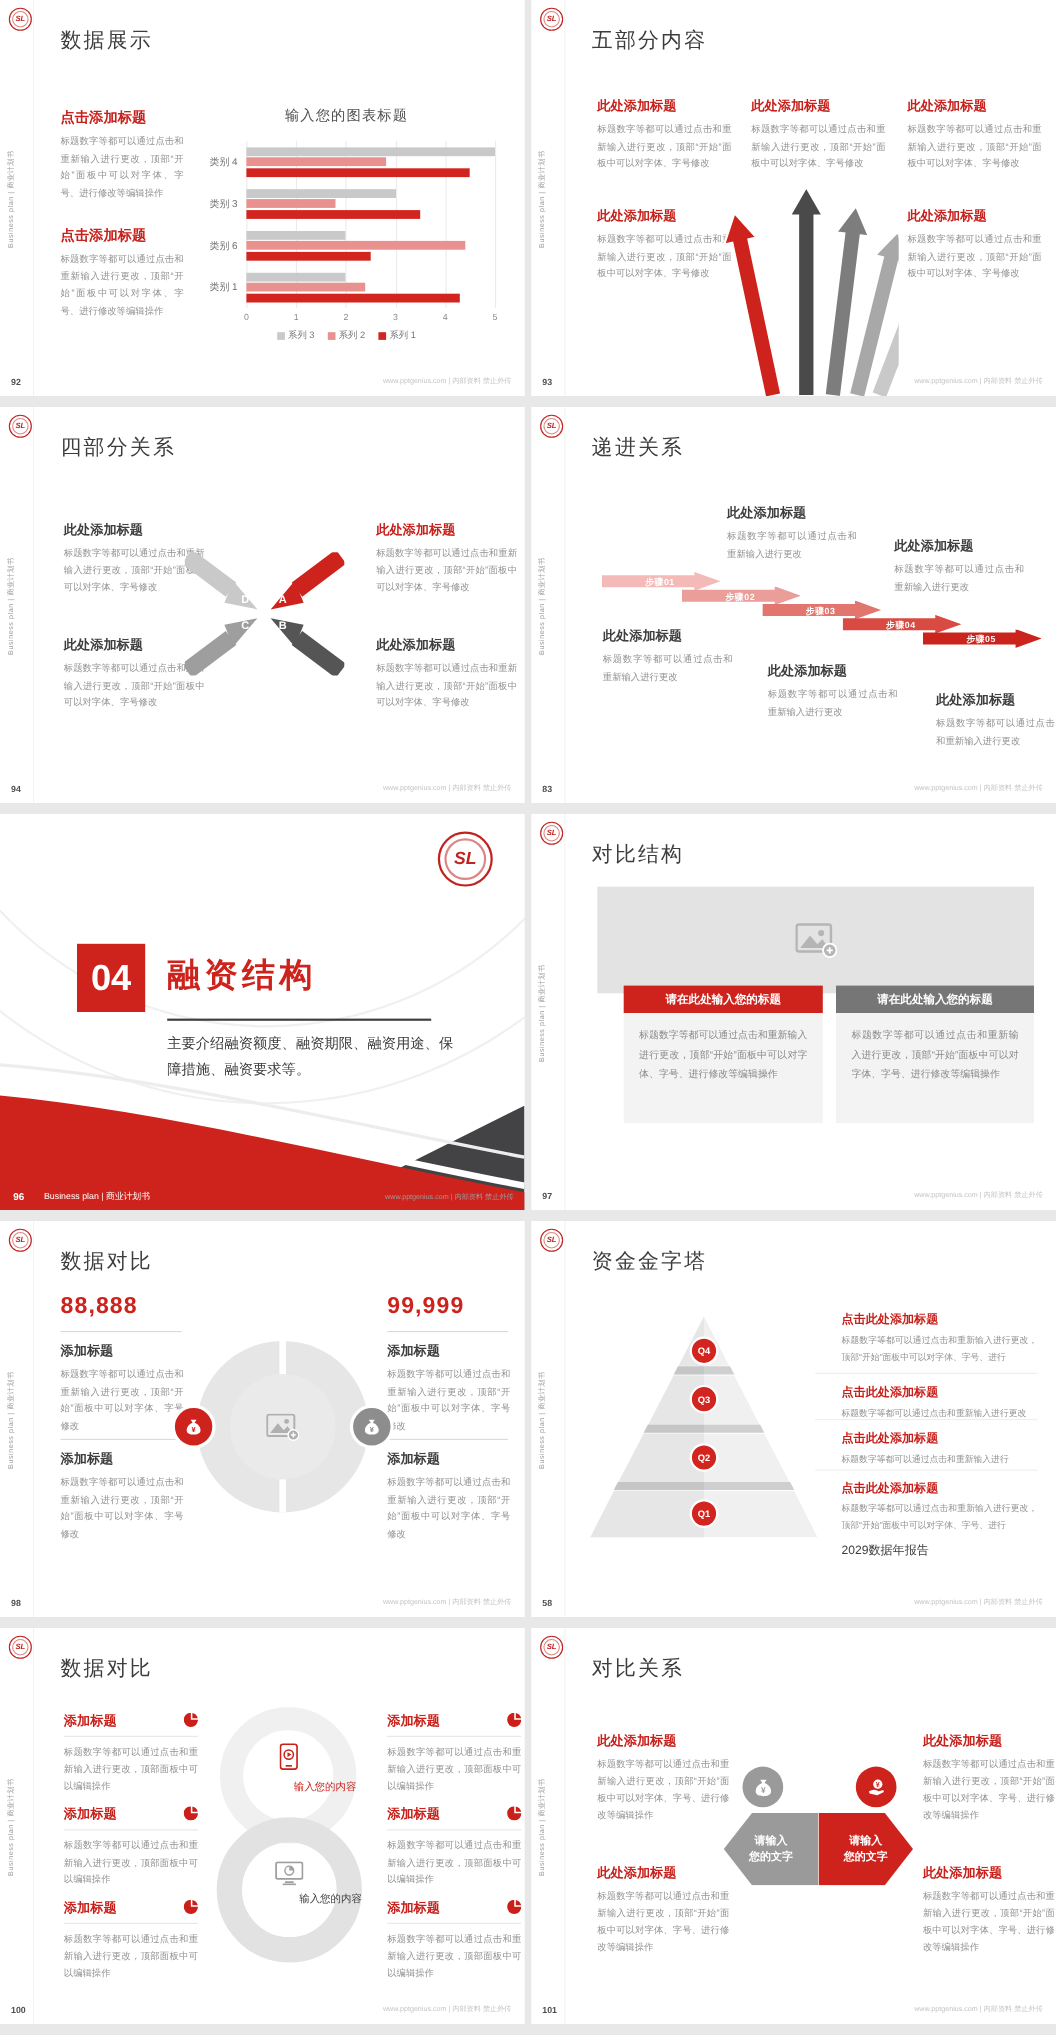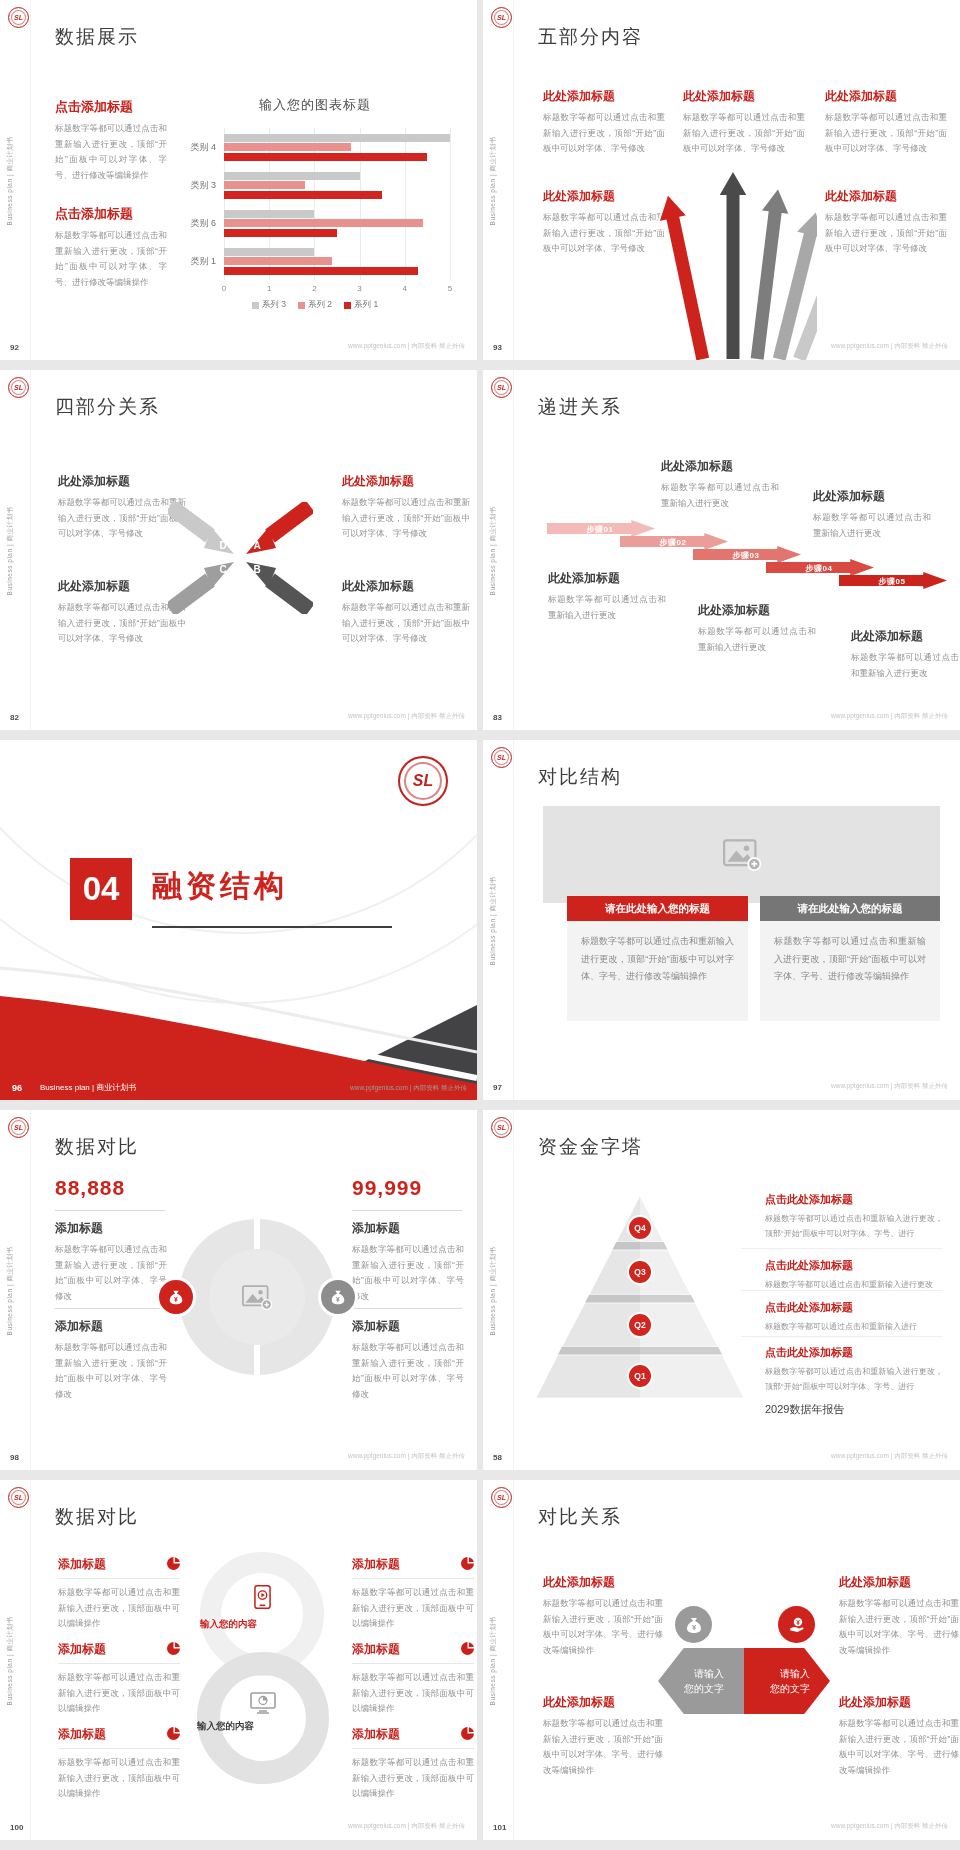--- a/index.html
+++ b/index.html
@@ -59,24 +59,24 @@
   .ring-split{position:absolute;left:75px;top:0;width:6px;height:156px;background:#fff;}
   .ring-core{position:absolute;left:30px;top:30px;width:96px;height:96px;border-radius:50%;background:#eaeaea;display:flex;align-items:center;justify-content:center;}
   .mini-circ{position:absolute;width:34px;height:34px;border-radius:50%;border:3px solid #fff;display:flex;align-items:center;justify-content:center;box-sizing:content-box;}
   
   .pyr-circ{position:absolute;width:26px;height:26px;border-radius:50%;background:#d2251f;color:#fff;font-size:8.5px;font-weight:bold;
             display:flex;align-items:center;justify-content:center;border:2px solid #fff;box-sizing:border-box;}
   .sep99{position:absolute;left:258px;width:202px;height:1px;background:#eeeeee;}
   .note99{position:absolute;left:282px;top:292px;font-size:11px;font-weight:normal;color:#3c3c3c;}
   
   .fig8{position:absolute;border-radius:50%;box-sizing:border-box;}
-  .fig8-label{position:absolute;text-align:left;font-size:9.5px;font-weight:bold;}
+  .fig8-label{position:absolute;text-align:right;font-size:9.5px;font-weight:normal;}
   
   .hexa{position:absolute;width:86px;height:66px;display:flex;align-items:center;justify-content:center;}
-  .hexa .txt{width:46px;text-align:right;color:#fff;font-size:10px;font-weight:normal;line-height:1.5;}
+  .hexa .txt{width:46px;text-align:center;color:#fff;font-size:10px;font-weight:bold;line-height:1.5;}
   .letter94{position:absolute;width:14px;text-align:center;font-size:10px;font-weight:bold;color:#fff;}
 </style>
 </head>
 <body>
 
 <div class="slide" style="left:0;top:0">
   <div class="s-line"></div>
   <div class="logo">
       <span>SL</span>
     </div>
@@ -229,21 +229,21 @@
       <polygon points="78,52 100,26 108,46" fill="#ce231d"></polygon>
     <line x1="2" y1="108" x2="42" y2="78" stroke="#9e9e9e" stroke-width="16"></line>
       <polygon points="66,60 36,66 44,86" fill="#9e9e9e"></polygon>
     <line x1="142" y1="108" x2="102" y2="78" stroke="#555555" stroke-width="16"></line>
       <polygon points="78,60 108,66 100,86" fill="#555555"></polygon>
   </svg>
   <div class="letter94" style="left:216px;top:170px">D</div>
   <div class="letter94" style="left:250px;top:170px">A</div>
   <div class="letter94" style="left:216px;top:194px">C</div>
   <div class="letter94" style="left:250px;top:194px">B</div>
-  <div class="pagenum">82</div>
+  <div class="pagenum">94</div>
   <div class="url">www.pptgenius.com | 内部资料 禁止外传</div>
 </div>
 
 <div class="slide" style="left:483px;top:370px">
   <div class="s-line"></div>
   <div class="logo">
       <span>SL</span>
     </div>
   <div class="vlabel">Business plan | 商业计划书</div>
   <div class="s-title">递进关系</div>
@@ -291,20 +291,21 @@
     <path d="M0,8 C150,20 310,60 477,92" stroke="#ededed" stroke-width="3" fill="none"></path>
     <path d="M0,36 C150,50 310,92 477,124 L477,140 L0,140 Z" fill="#ce231d"></path>
     <path d="M0,30 C150,44 310,86 477,118" stroke="#fff" stroke-width="6" fill="none"></path>
   </svg>
   <div class="logo big">
       <span>SL</span>
     </div>
   <div class="num-box">04</div>
   <div class="div-title">融资结构</div>
   <div class="div-line"></div>
+  <div class="div-body">主要介绍融资额度、融资期限、融资用途、保障措施、融资要求等。</div>
   <div class="f96" style="left:12px;font-weight:bold;font-size:9px">96</div>
   <div class="f96" style="left:40px">Business plan | 商业计划书</div>
   <div class="f96" style="right:10px;color:#9b9b9c;font-size:6.5px">www.pptgenius.com | 内部资料 禁止外传</div>
 </div>
 
 <div class="slide" style="left:483px;top:740px">
   <div class="s-line"></div>
   <div class="logo">
       <span>SL</span>
     </div>

